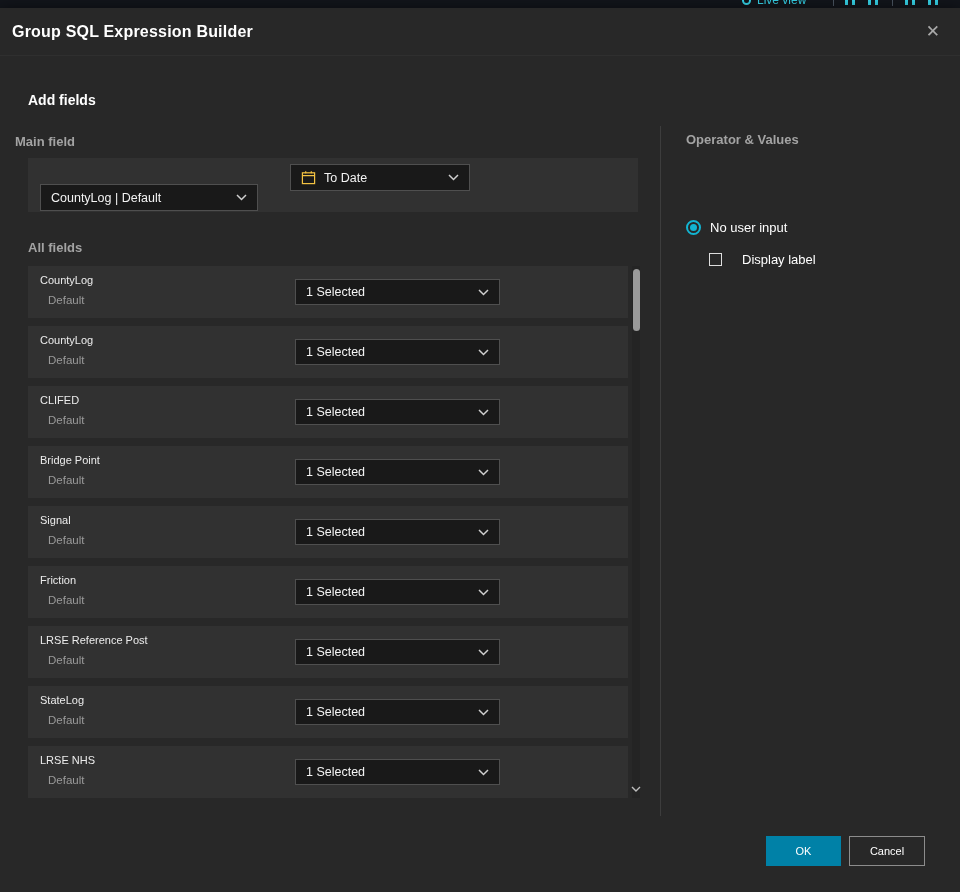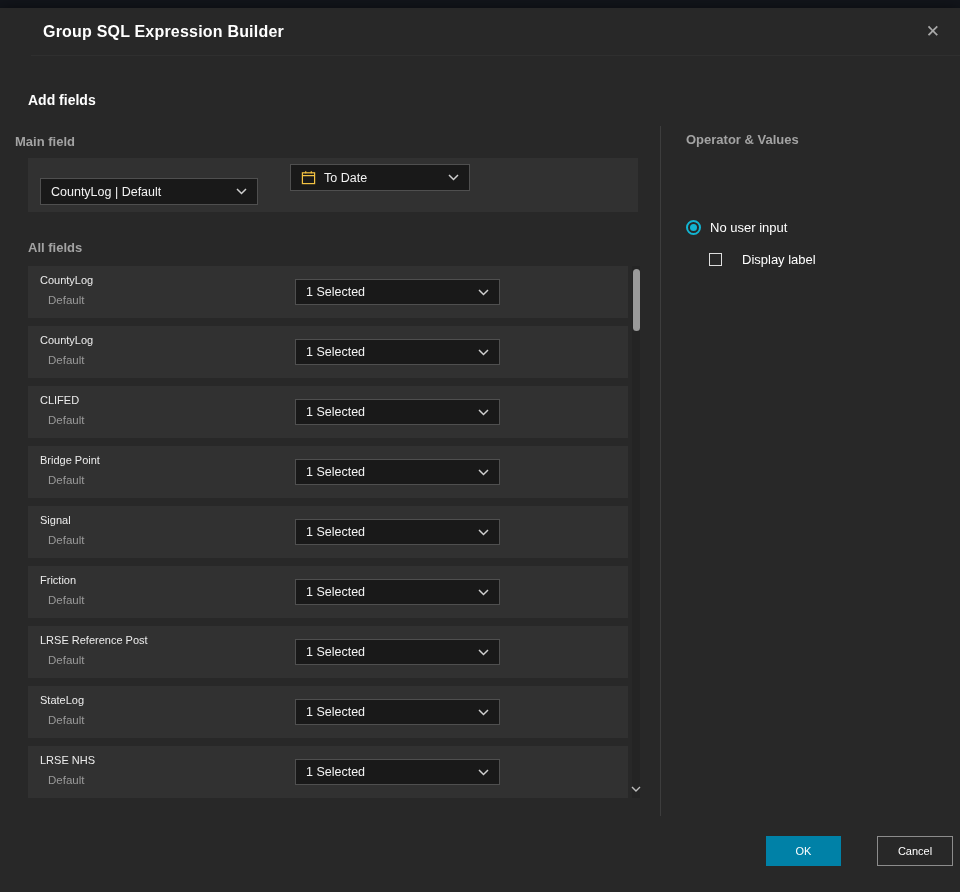--- a/index.html
+++ b/index.html
@@ -23,36 +23,36 @@
   
   .backdrop-strip{position:absolute;top:0;left:0;width:100%;height:8px;background:var(--bg-backdrop);overflow:hidden;}
   .backdrop-inner{position:absolute;top:-9px;left:0;width:100%;height:18px;display:flex;align-items:center;}
   .live-view{position:absolute;left:742px;display:flex;align-items:center;gap:6px;color:var(--live);font-size:12px;}
   .live-dot{width:9px;height:9px;border-radius:50%;border:2px solid var(--live);}
   .bk-sep{position:absolute;width:1px;height:12px;background:#4a5460;top:3px;}
   .pane-icon{position:absolute;top:3px;display:flex;gap:4px;}
   .pane-icon i{display:block;width:3px;height:11px;background:var(--live);}
 
   
-  .modal{position:absolute;top:8px;left:0;width:960px;height:884px;background:var(--modal-bg);box-shadow:0 2px 14px rgba(0,0,0,.6);padding-left:31px;}
+  .modal{position:absolute;top:8px;left:0;width:960px;height:884px;background:var(--modal-bg);box-shadow:0 2px 14px rgba(0,0,0,.6);}
   .modal-header{position:relative;height:48px;display:flex;align-items:center;padding:0 16px 0 12px;border-bottom:1px solid #2f2f2f;}
   .modal-title{color:#fff;font-size:16px;font-weight:bold;letter-spacing:.2px;}
   .close-btn{margin-left:auto;color:#a9a9a9;font-size:17px;line-height:1;cursor:pointer;padding:4px;}
 
   .section-heading{position:absolute;left:28px;color:#fff;font-size:14px;font-weight:bold;}
   .sub-label{position:absolute;color:var(--muted);font-size:13px;font-weight:bold;}
 
   
   .select{display:flex;align-items:center;gap:8px;background:var(--input-bg);border:1px solid var(--input-border);
           padding:0 10px;font-size:12.5px;color:var(--text);height:27px;cursor:pointer;}
   .select .chev{margin-left:auto;display:flex;align-items:center;}
 
   
   .main-field-strip{position:absolute;left:28px;top:150px;width:610px;height:54px;background:var(--panel);}
-  .main-field-strip .field-select{position:absolute;left:12px;top:20px;width:218px;}
+  .main-field-strip .field-select{position:absolute;left:12px;top:26px;width:218px;}
   .main-field-strip .date-select{position:absolute;left:262px;top:6px;width:180px;}
 
   
   .fields-list{position:absolute;left:28px;top:258px;width:612px;height:532px;}
   .rows-host{position:absolute;left:0;top:0;width:600px;}
   .field-row{position:relative;width:600px;height:52px;background:var(--panel);margin-bottom:8px;}
   .field-name{position:absolute;left:12px;top:8px;color:#ececec;font-size:11px;}
   .field-sub{position:absolute;left:12px;top:28px;color:#9a9a9a;font-size:11.5px;margin-left:8px;}
   .row-select{position:absolute;left:267px;top:13px;width:205px;height:26px;}
 
@@ -70,27 +70,53 @@
   .radio{width:15px;height:15px;border-radius:50%;border:2px solid var(--accent);display:inline-flex;align-items:center;justify-content:center;cursor:pointer;background:transparent;}
   .radio-dot{width:7px;height:7px;border-radius:50%;background:var(--accent);}
   .radio-label{color:#fff;font-size:13px;}
   .checkbox-row{position:absolute;left:709px;top:244px;display:flex;align-items:center;gap:20px;}
   .checkbox{width:13px;height:13px;border:1.5px solid #dedede;background:transparent;cursor:pointer;}
   .checkbox-label{color:#fff;font-size:13px;}
 
   
   .btn{position:absolute;height:30px;font-size:11px;display:flex;align-items:center;justify-content:center;cursor:pointer;font-family:"Liberation Sans",sans-serif;}
   .ok-btn{left:766px;top:828px;width:75px;background:var(--ok);color:#fff;border:1px solid var(--ok);}
-  .cancel-btn{left:849px;top:828px;width:76px;background:transparent;color:#fff;border:1px solid #8c8c8c;margin-left:28px;}
+  .cancel-btn{left:849px;top:828px;width:76px;background:transparent;color:#fff;border:1px solid #8c8c8c;}
 </style>
 </head>
 <body>
 
 <div class="screen">
 
+  <div class="backdrop-strip">
+    <div class="backdrop-inner">
+      <div class="live-view">
+        <span class="live-dot"></span>
+        <span>Live view</span>
+      </div>
+      <span class="bk-sep" style="left:833px"></span>
+      <span class="pane-icon" style="left:845px">
+          <i></i>
+          <i></i>
+        </span>
+      <span class="pane-icon" style="left:868px">
+          <i></i>
+          <i></i>
+        </span>
+      <span class="bk-sep" style="left:892px"></span>
+      <span class="pane-icon" style="left:905px">
+          <i></i>
+          <i></i>
+        </span>
+      <span class="pane-icon" style="left:928px">
+          <i></i>
+          <i></i>
+        </span>
+    </div>
+  </div>
 
   <div class="modal">
 
     <div class="modal-header">
       <span class="modal-title">Group SQL Expression Builder</span>
       <span class="close-btn">✕</span>
     </div>
 
     <div class="section-heading" style="top:84px">Add fields</div>
     <div class="sub-label" style="left:15px;top:126px">Main field</div>

